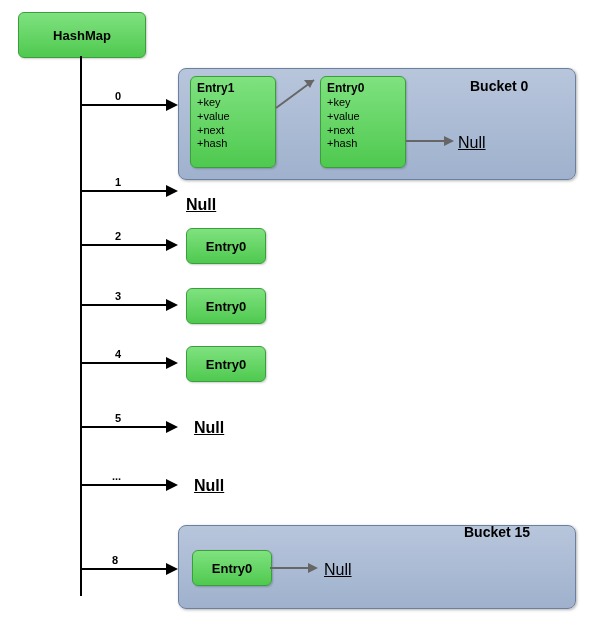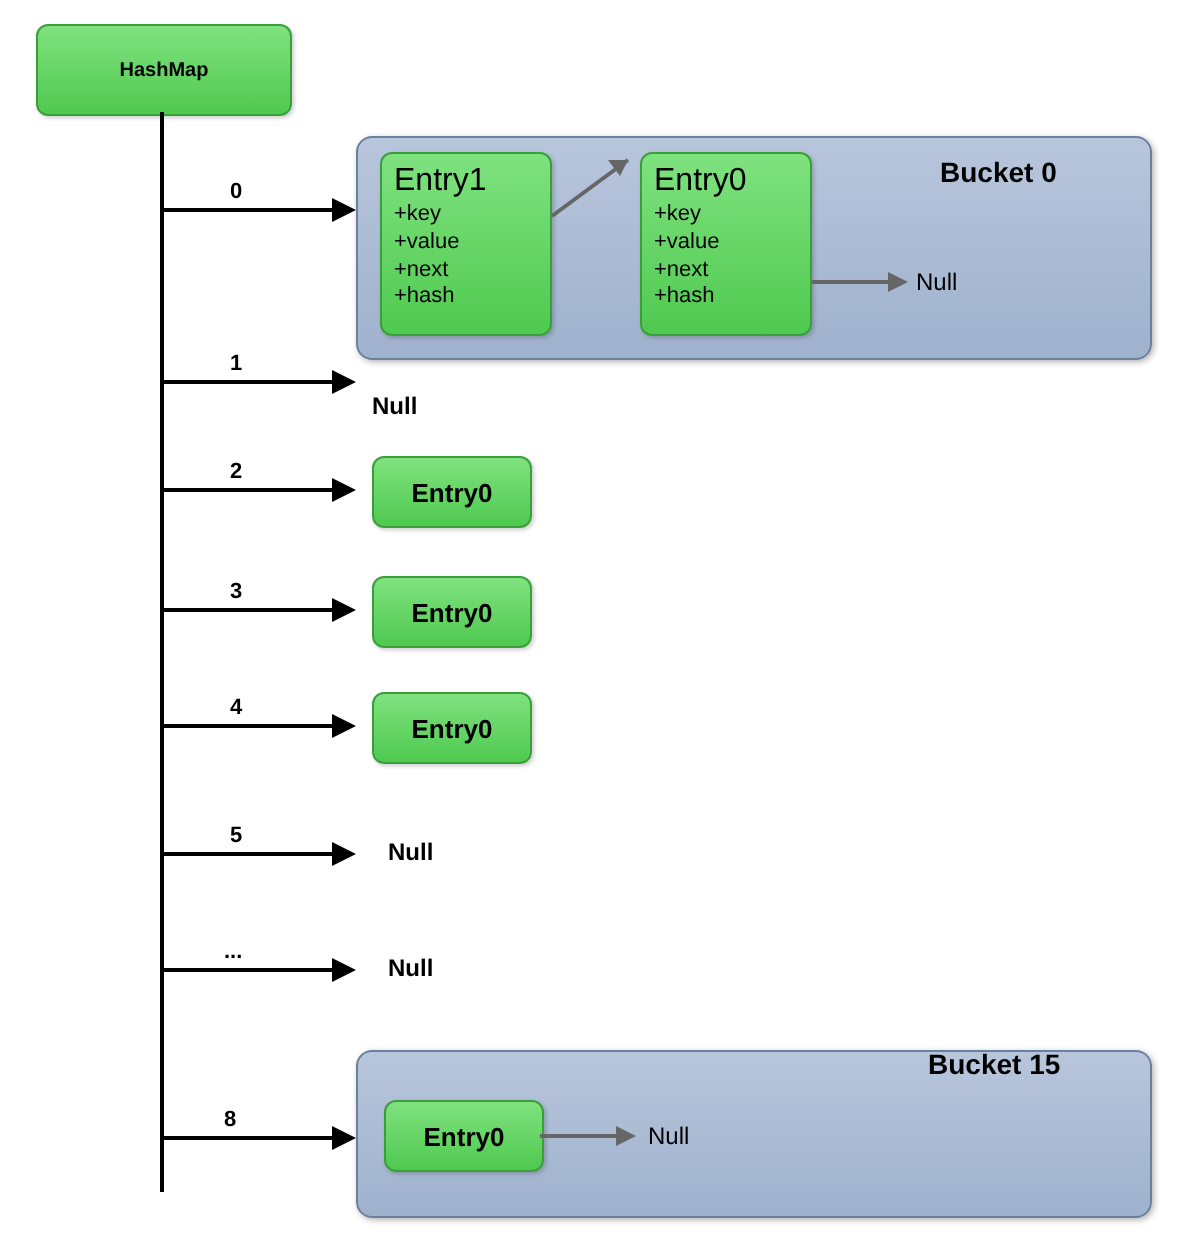--- a/index.html
+++ b/index.html
@@ -26,21 +26,21 @@
   .hashmap {
     position: absolute;
     left: 18px;
     top: 12px;
     width: 126px;
     height: 44px;
     display: flex;
     align-items: center;
     justify-content: center;
     font-weight: bold;
-    font-size: 10px;
+    font-size: 13px;
   }
   .stem {
     position: absolute;
     left: 80px;
     top: 56px;
     width: 2px;
     height: 540px;
     background: #000;
   }
   .arrow-line {
@@ -88,40 +88,41 @@
   }
   .entry-large {
     position: absolute;
     width: 86px;
     height: 92px;
     padding: 4px 6px;
     box-sizing: border-box;
     font-size: 11px;
     line-height: 1.25;
   }
-  .entry-large .title { font-weight: normal; font-size: 16px; }
+  .entry-large .title { font-weight: bold; font-size: 12px; }
   .entry-small {
     position: absolute;
     width: 78px;
     height: 34px;
     display: flex;
     align-items: center;
     justify-content: center;
     font-weight: bold;
     font-size: 13px;
   }
   .bucket-label {
     position: absolute;
     font-weight: bold;
     font-size: 14px;
   }
   .plain-text {
     position: absolute;
-    font-size: 12px;
-    font-weight: bold;
+    font-size: 16px;
+    font-weight: bold;
+    text-decoration: underline;
   }
 </style>
 </head>
 <body>
 
 <div class="box-green hashmap">
   <span>HashMap</span>
 </div>
 
 <div class="stem"></div>

